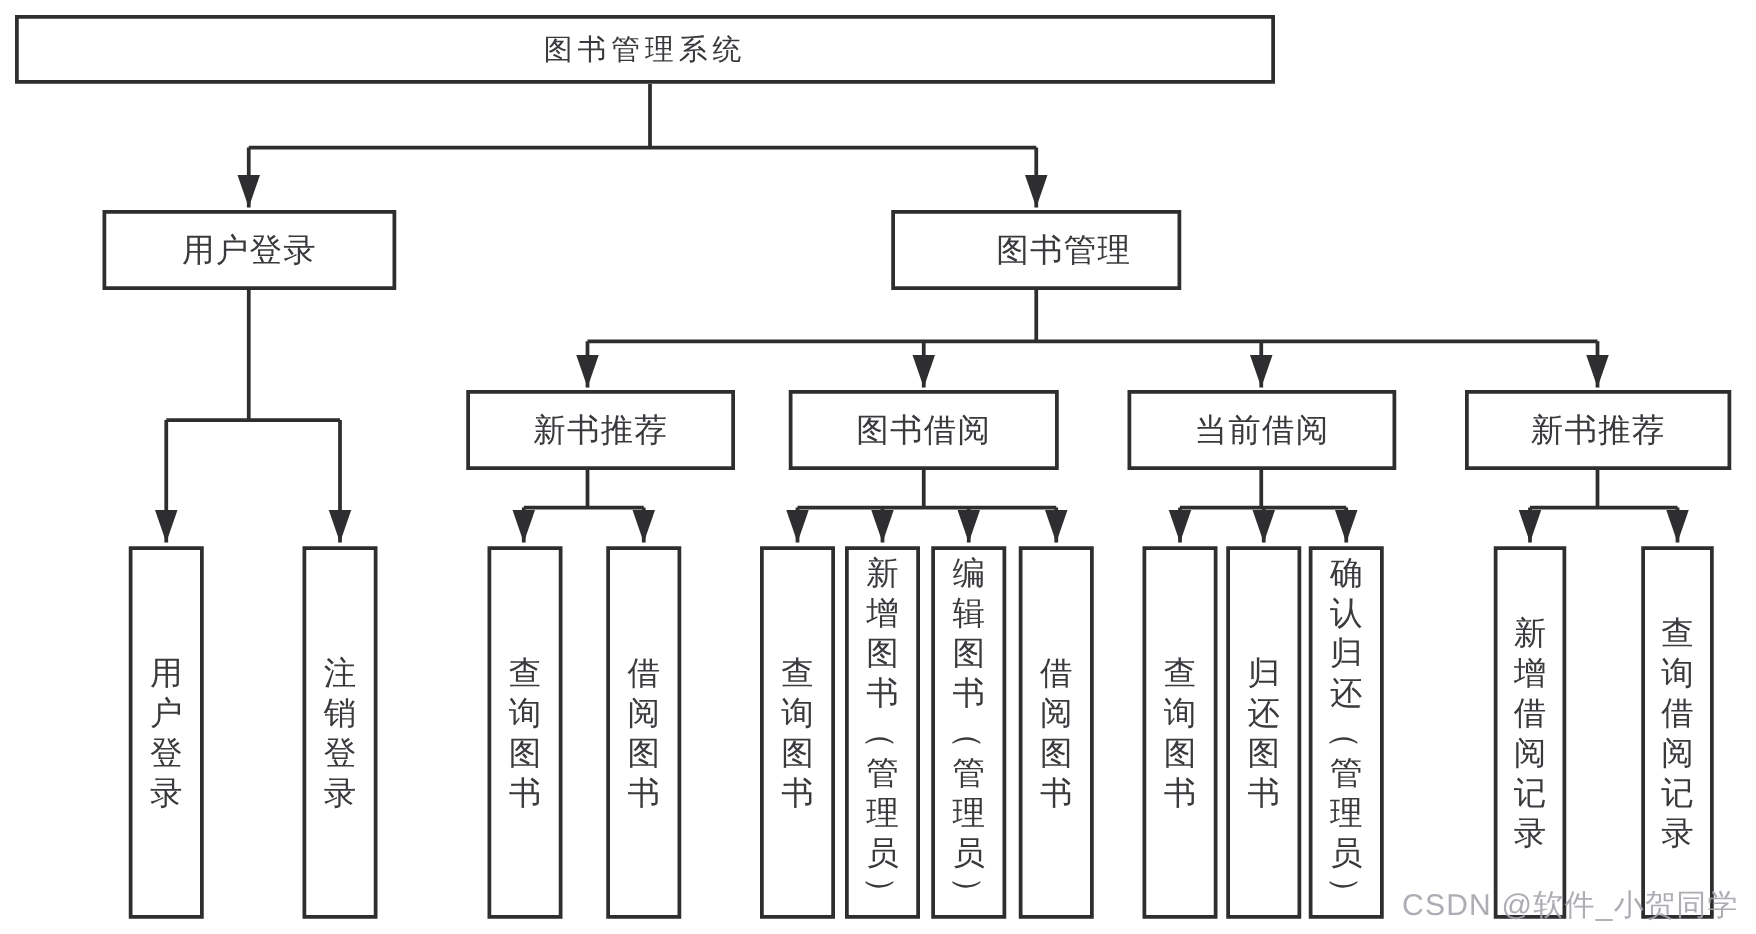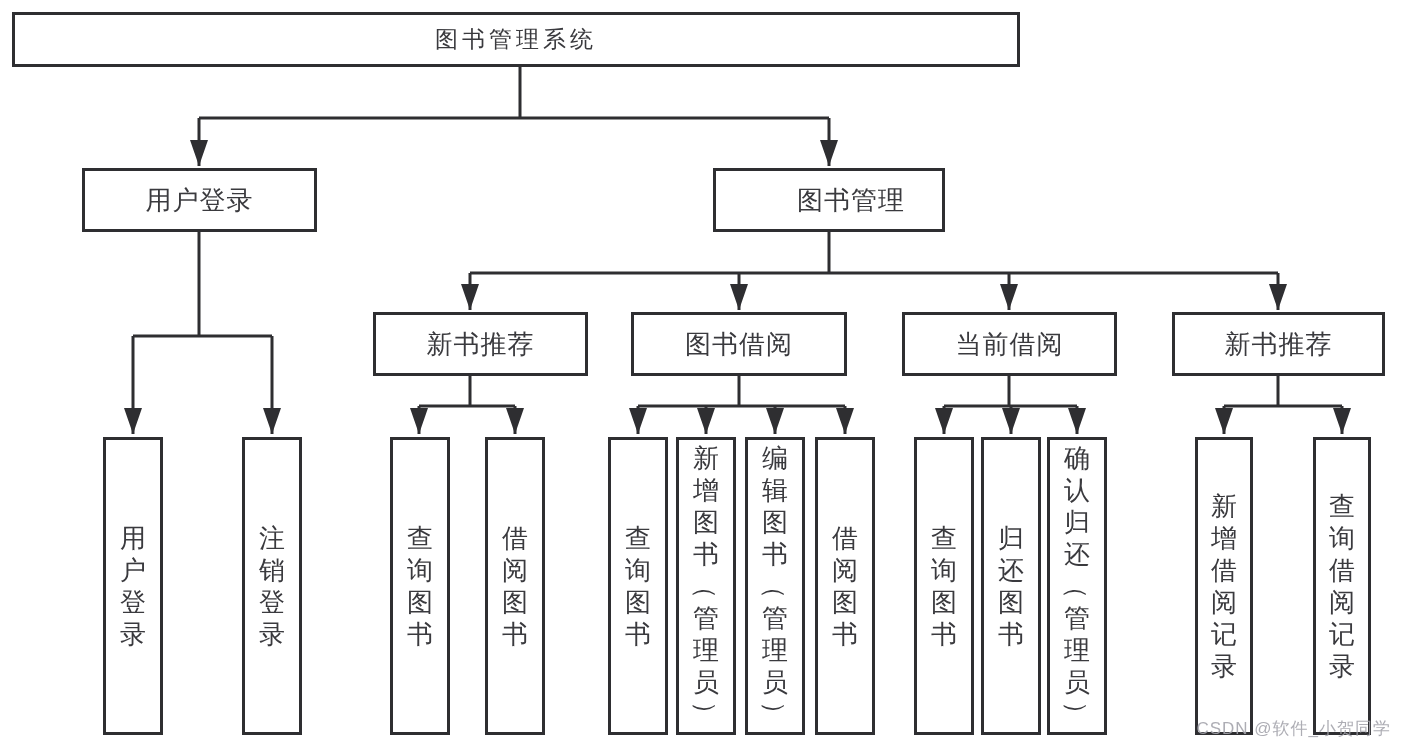--- a/index.html
+++ b/index.html
@@ -60,21 +60,21 @@
     text-align: center;
   }
   .vlabel span.vparen {
     transform: rotate(90deg);
   }
   .watermark {
     position: absolute;
     right: 14px;
     bottom: 7px;
     z-index: 3;
-    font-size: 17px;
+    font-size: 24px;
     letter-spacing: 1px;
     color: rgba(164, 164, 172, 0.9);
     white-space: nowrap;
   }
 </style>
 </head>
 <body>
 
 <div class="canvas">
 

